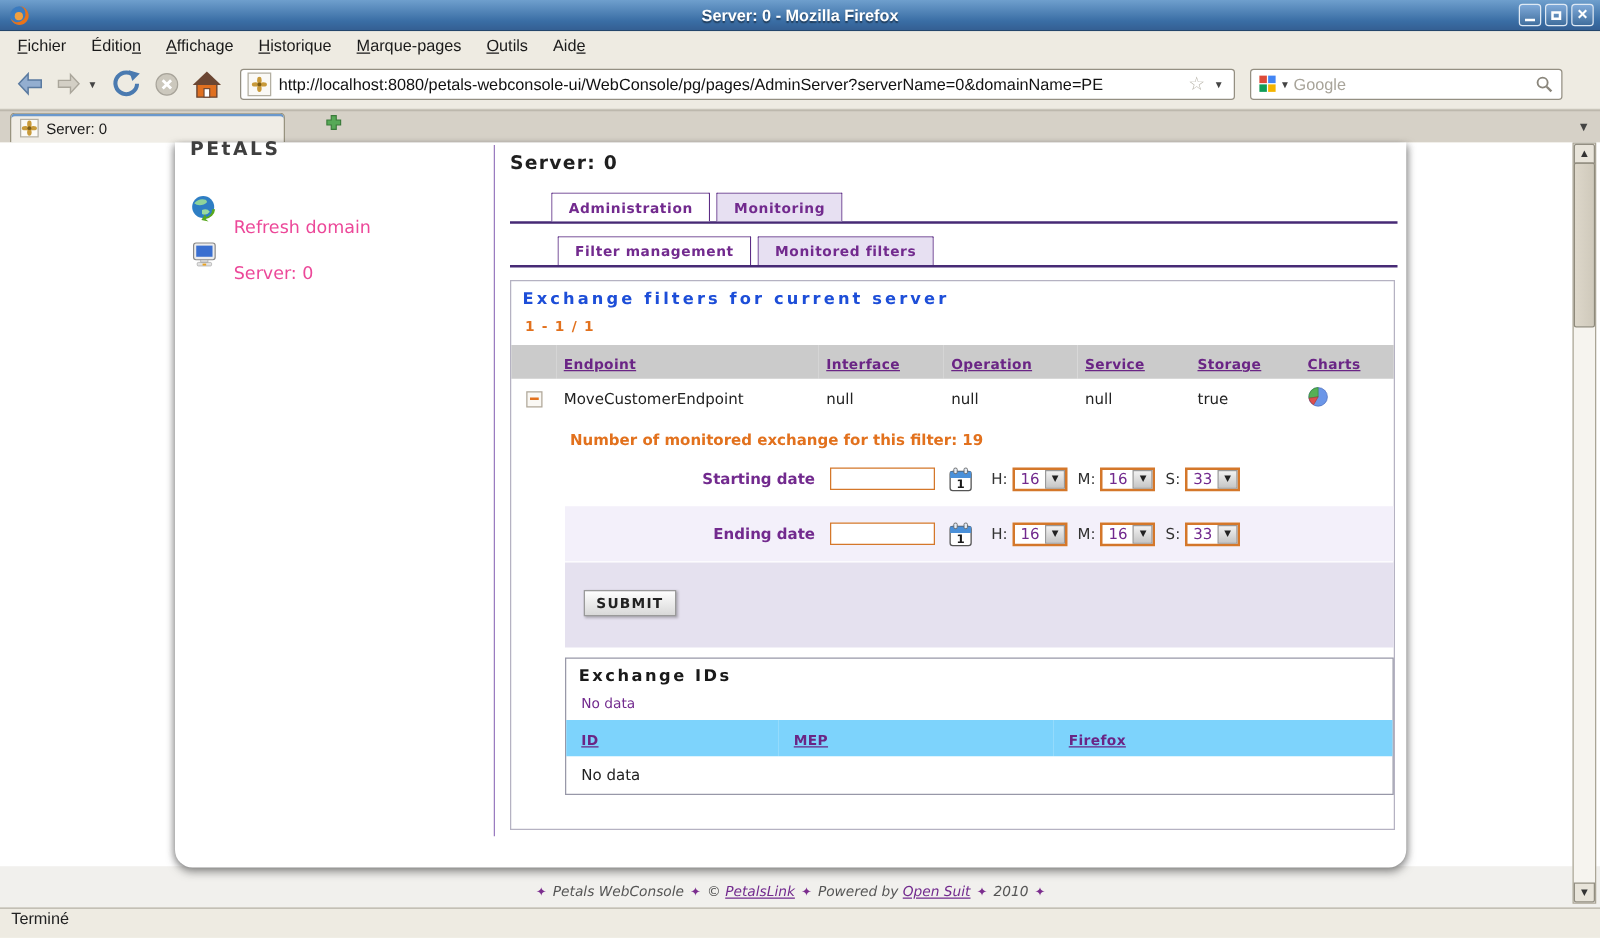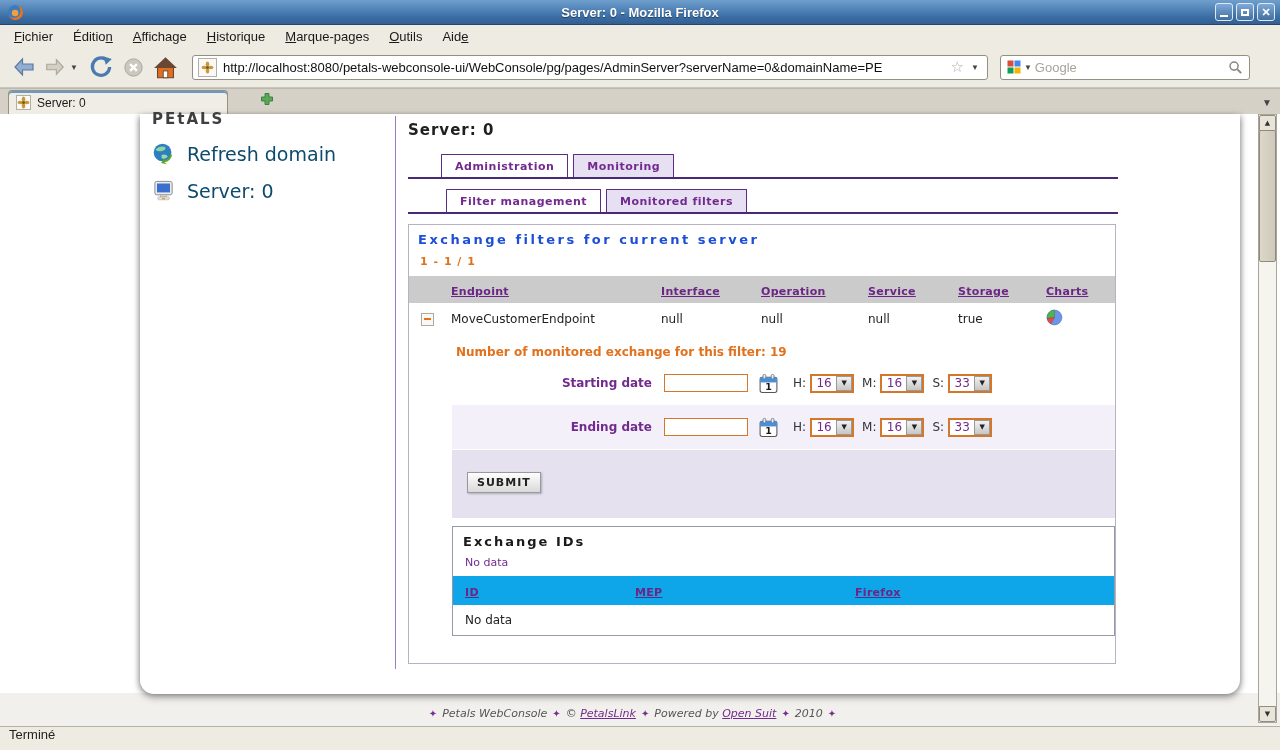--- a/index.html
+++ b/index.html
@@ -47,27 +47,27 @@
     border-top:1px solid #bdb8ad; display:flex; align-items:flex-end; }
   .tab { width:220px; height:24px; margin-left:8px; background:#f0ede6; border:1px solid #98937f; border-bottom:none;
     border-radius:4px 4px 0 0; box-shadow:inset 0 2px 0 #6a98cc; display:flex; align-items:center; padding:0 7px; gap:6px; }
   .tab-label { font-size:12px; color:#1a1a1a; }
   .newtab { margin:0 0 4px 32px; }
   .alltabs { margin-left:auto; margin-right:8px; margin-bottom:6px; font-size:10px; color:#444; }
 
   
   .viewport { position:absolute; left:0; top:114px; width:1280px; height:612px; background:#ffffff; font-family:"DejaVu Sans", sans-serif; }
   .bottom-strip { position:absolute; left:0; top:579px; width:1280px; height:33px; background:#f1f0ed; }
-  .panel { position:absolute; left:140px; top:0; width:1100px; height:580px; background:#fff;
+  .panel { position:absolute; left:140px; top:0; width:985px; height:580px; background:#fff;
     border-radius:0 0 14px 14px; box-shadow:0 3px 7px rgba(60,60,60,.55), 3px 0 5px -2px rgba(60,60,60,.25), -3px 0 5px -2px rgba(60,60,60,.25); }
 
   
   .side-logo { position:absolute; left:12px; top:-4px; font-size:15px; font-weight:bold; letter-spacing:2px; color:#3f3f3f; }
   .side-item { position:absolute; left:12px; display:flex; align-items:center; gap:12px; cursor:pointer; }
-  .side-item .lbl { font-size:19px; color:#0c4a6e; }
+  .side-item .lbl { font-size:14px; color:#ec4899;margin-top:32px; }
   .divider { position:absolute; left:255px; top:2px; width:1px; height:553px; background:#9a7cc0; }
 
   
   .content { position:absolute; left:268px; top:0; width:710px; }
   .page-title { font-size:15px; font-weight:bold; letter-spacing:1px; color:#1f1f1f; margin:7px 0 0 0; }
   .tabs-row { margin:15px 0 0 33px; height:23px; display:flex; }
   .subtabs-row { margin:10px 0 0 38px; height:23px; display:flex; }
   .ptab { font-size:11px; font-weight:bold; color:#722a8e; letter-spacing:.5px; padding:5px 13px 4px;
     border:1px solid #5c2d85; border-bottom:none; background:#fff; margin-right:5px; cursor:pointer; border-radius:1px 1px 0 0; }
   .ptab.active { background:#e7e0f2; }
@@ -101,21 +101,21 @@
   .submit-block { background:#e5e1ef; padding:21px 0 25px 15px; margin-top:1px; }
   .submit-btn { font-size:11px; font-weight:bold; letter-spacing:1px; color:#222;
     background:linear-gradient(#fefefe,#d9d9d9); border:1px solid #9a9a9a; padding:3px 9px; cursor:pointer;
     box-shadow:1px 1px 2px rgba(0,0,0,.25); font-family:"DejaVu Sans",sans-serif; }
 
   .xbox { margin:8px 0 27px 0; border:1px solid #9898a8; }
   .xbox-pad { padding:7px 8px 0 10px; }
   .xbox-title { font-size:13px; font-weight:bold; letter-spacing:2px; color:#1a1a1a; }
   .xbox-nodata { font-size:11px; color:#722a8e; margin:7px 0 7px 2px; }
   table.xtable { width:100%; border-collapse:collapse; }
-  table.xtable th { background:#0ea5e9; text-align:left; padding:5px 6px 5px 12px; height:22px; }
+  table.xtable th { background:#7dd3fc; text-align:left; padding:5px 6px 5px 12px; height:22px; }
   table.xtable td { font-size:12px; color:#222; padding:8px 6px 8px 12px; }
 
   
   .footer { position:absolute; left:140px; top:593px; width:985px; text-align:center; font-size:11px;
     font-style:italic; color:#555; }
   .footer .diamond { color:#7b2d8e; font-style:normal; font-size:10px; margin:0 5px; }
   .footer a { color:#722a8e; text-decoration:underline; cursor:pointer; }
 
   
   .scrollbar { position:absolute; right:3px; top:0; width:19px; height:609px; background:#f6f4ef;

